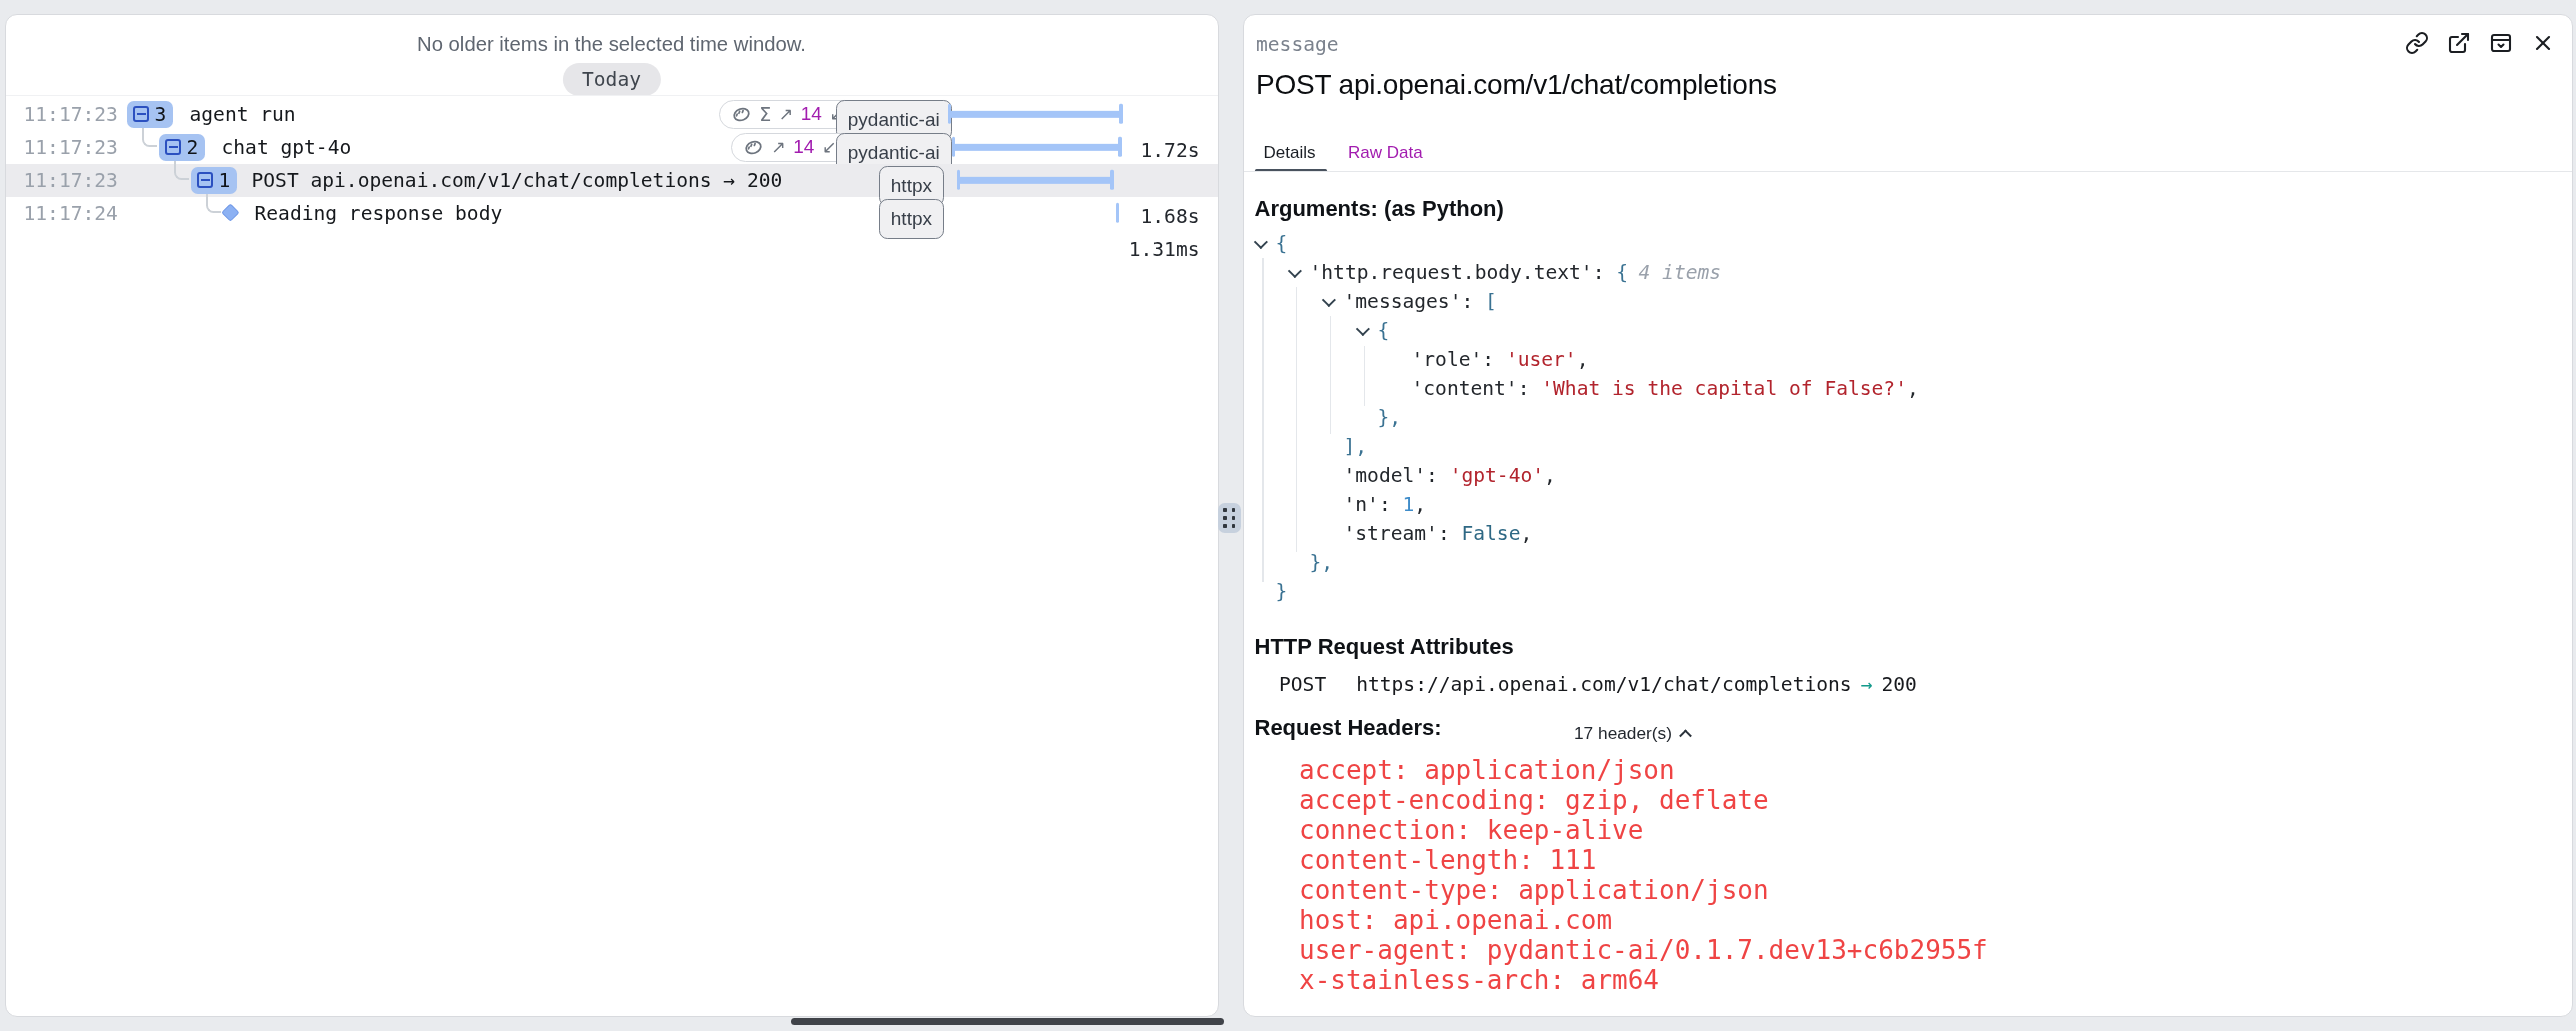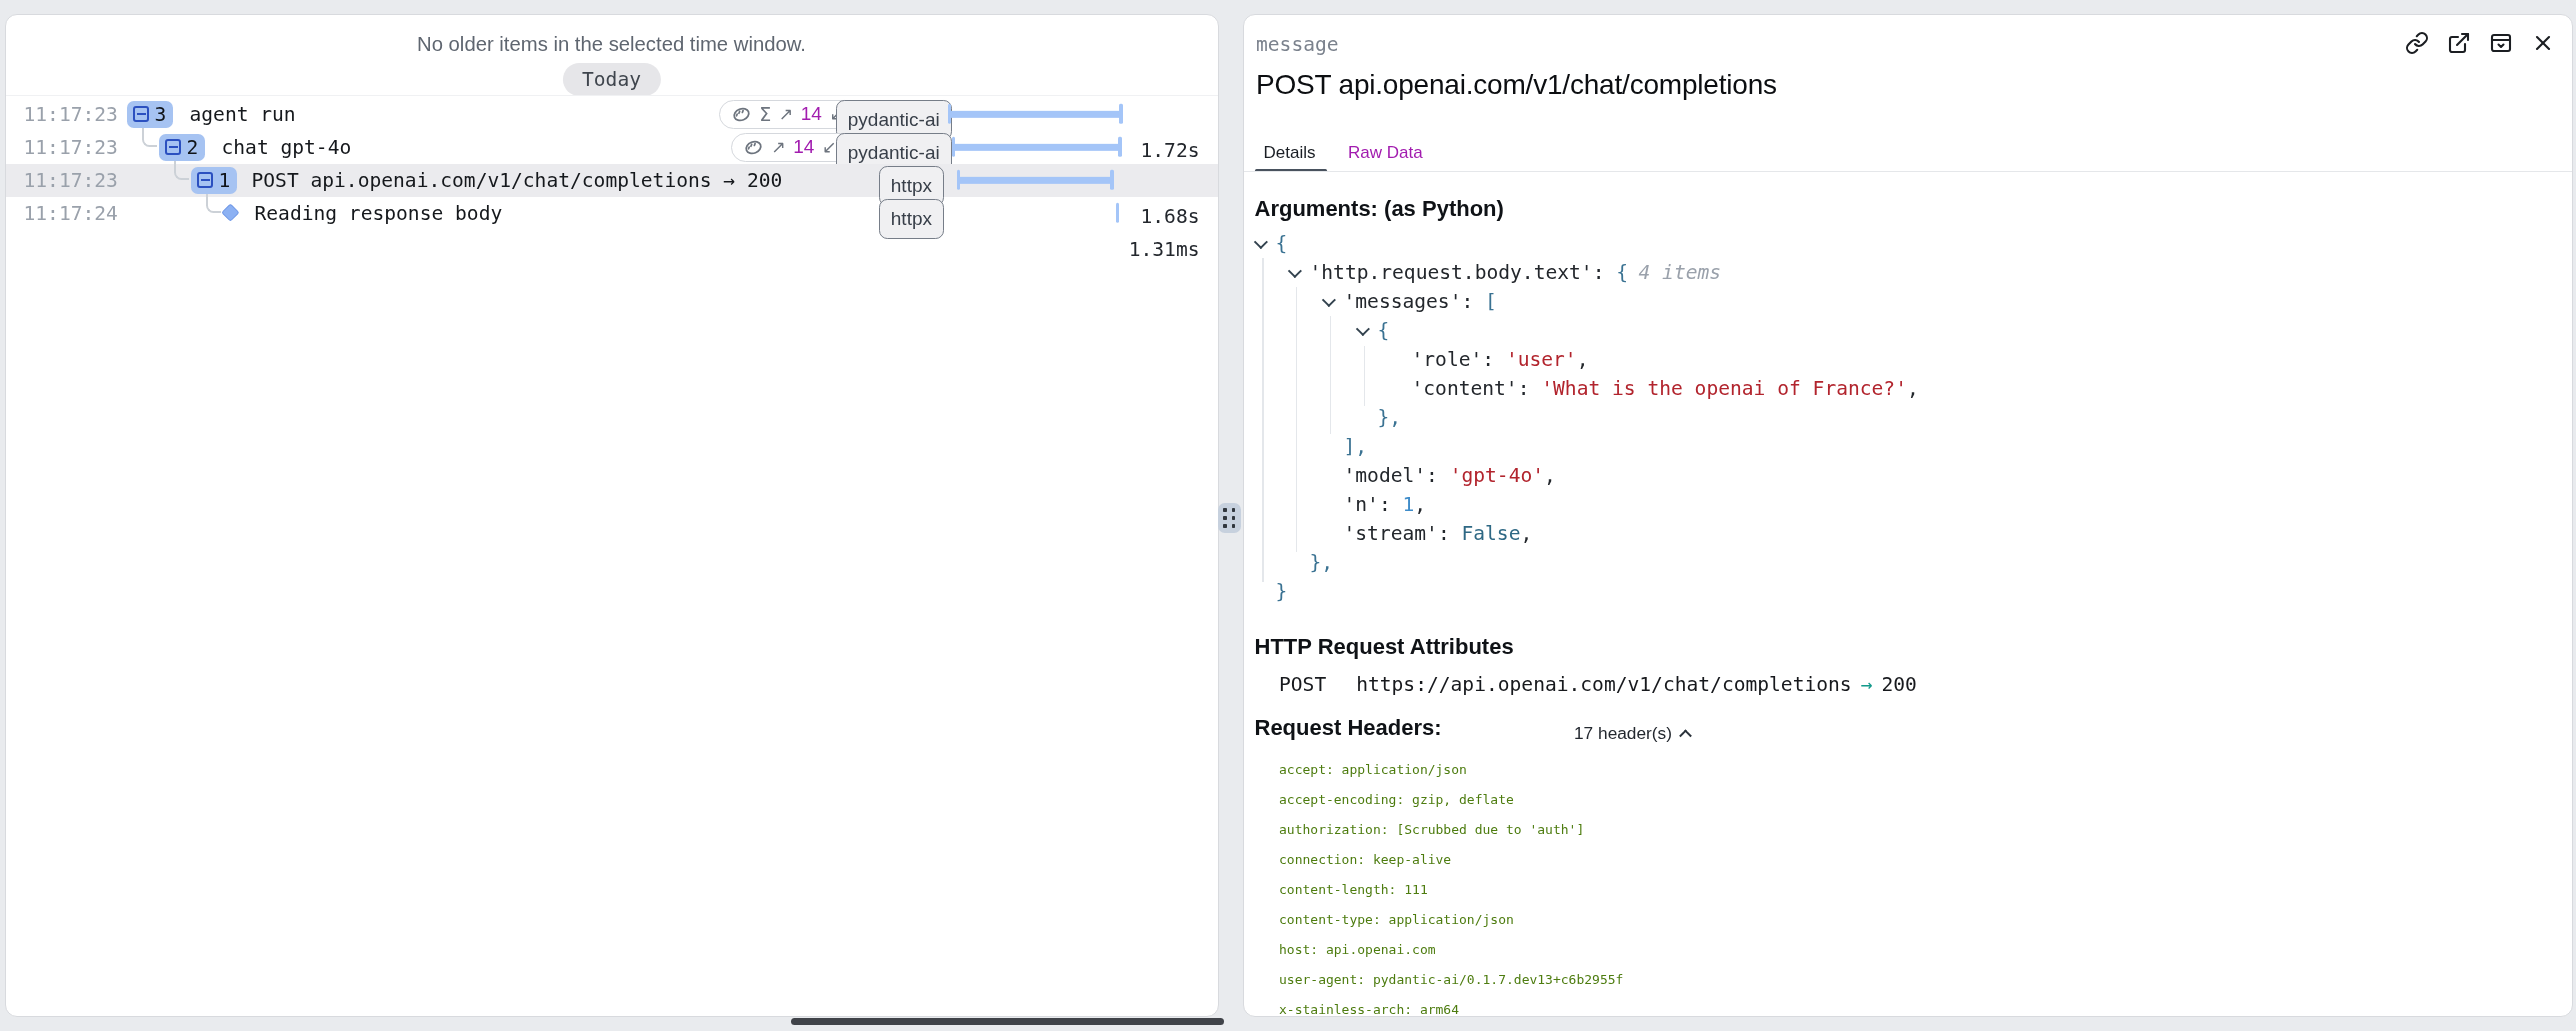--- a/index.html
+++ b/index.html
@@ -54,21 +54,21 @@
   .gd{position:absolute;width:1.5px;background:#e4e7eb;}
   .tk-k{color:#23272c;} .tk-p{color:#23272c;} .tk-b{color:#3a7292;}
   .tk-s{color:#b2242d;} .tk-n{color:#3f8cc9;} .tk-kw{color:#2e6884;}
   .tk-i{color:#9aa1ab;font-style:italic;margin-left:10.5px;}
   .req{position:absolute;left:35px;top:658px;display:flex;gap:30px;font-size:19.6px;color:#17191d;align-items:center;}
   .requrl{display:flex;gap:9px;align-items:center;}
   .req .arrow{color:#139a8b;}
   .hcount{position:absolute;left:330px;top:708px;display:flex;gap:9px;align-items:center;font-size:17.3px;color:#23282f;cursor:pointer;}
   .caret-up{width:9px;height:9px;border-left:2.3px solid #2b323a;border-top:2.3px solid #2b323a;transform:translateY(2.3px) rotate(45deg);box-sizing:border-box;}
   .hlist{position:absolute;left:35px;top:740px;}
-  .hl{height:30px;display:flex;align-items:center;font-size:13px;color:#4d7c0f;white-space:pre;}
+  .hl{height:30px;display:flex;align-items:center;font-size:26px;color:#ef4444;white-space:pre;margin-left:20px;}
 </style>
 </head>
 <body>
 
 <div id="app">
 
   <div class="panel" id="left-panel">
     <div class="notice">No older items in the selected time window.</div>
     <div class="today mono">Today</div>
     <div class="rows-top"></div>
@@ -211,21 +211,21 @@
       <span class="gd" style="left:7.5px;top:29px;height:324px;"></span>
       <span class="gd" style="left:41px;top:58px;height:265px;"></span>
       <span class="gd" style="left:75px;top:87px;height:118px;"></span>
       <span class="gd" style="left:109px;top:117px;height:60px;"></span>
 
       <div class="cl" style="padding-left:21px;"><span class="chev" style="left:1.5px;"></span><span class="tk-b">{</span></div>
       <div class="cl" style="padding-left:55px;"><span class="chev" style="left:35px;"></span><span class="tk-k">'http.request.body.text'</span><span class="tk-p">: </span><span class="tk-b">{</span><span class="tk-i">4 items</span></div>
       <div class="cl" style="padding-left:89px;"><span class="chev" style="left:69px;"></span><span class="tk-k">'messages'</span><span class="tk-p">: </span><span class="tk-b">[</span></div>
       <div class="cl" style="padding-left:123px;"><span class="chev" style="left:103px;"></span><span class="tk-b">{</span></div>
       <div class="cl" style="padding-left:157px;"><span class="tk-k">'role'</span><span class="tk-p">: </span><span class="tk-s">'user'</span><span class="tk-p">,</span></div>
-      <div class="cl" style="padding-left:157px;"><span class="tk-k">'content'</span><span class="tk-p">: </span><span class="tk-s">'What is the openai of France?'</span><span class="tk-p">,</span></div>
+      <div class="cl" style="padding-left:157px;"><span class="tk-k">'content'</span><span class="tk-p">: </span><span class="tk-s">'What is the capital of False?'</span><span class="tk-p">,</span></div>
       <div class="cl" style="padding-left:123px;"><span class="tk-b">},</span></div>
       <div class="cl" style="padding-left:89px;"><span class="tk-b">],</span></div>
       <div class="cl" style="padding-left:89px;"><span class="tk-k">'model'</span><span class="tk-p">: </span><span class="tk-s">'gpt-4o'</span><span class="tk-p">,</span></div>
       <div class="cl" style="padding-left:89px;"><span class="tk-k">'n'</span><span class="tk-p">: </span><span class="tk-n">1</span><span class="tk-p">,</span></div>
       <div class="cl" style="padding-left:89px;"><span class="tk-k">'stream'</span><span class="tk-p">: </span><span class="tk-kw">False</span><span class="tk-p">,</span></div>
       <div class="cl" style="padding-left:55px;"><span class="tk-b">},</span></div>
       <div class="cl" style="padding-left:21px;"><span class="tk-b">}</span></div>
     </div>
 
     <div class="sect-h" style="left:10.5px;top:619px;">HTTP Request Attributes</div>
@@ -241,21 +241,20 @@
 
     <div class="sect-h" style="left:10.5px;top:700px;">Request Headers:</div>
     <div class="hcount">
       <span>17 header(s)</span>
       <span class="caret-up"></span>
     </div>
 
     <div class="hlist mono">
       <div class="hl">accept: application/json</div>
       <div class="hl">accept-encoding: gzip, deflate</div>
-      <div class="hl">authorization: [Scrubbed due to 'auth']</div>
       <div class="hl">connection: keep-alive</div>
       <div class="hl">content-length: 111</div>
       <div class="hl">content-type: application/json</div>
       <div class="hl">host: api.openai.com</div>
       <div class="hl">user-agent: pydantic-ai/0.1.7.dev13+c6b2955f</div>
       <div class="hl">x-stainless-arch: arm64</div>
     </div>
   </div>
 
 </div>

